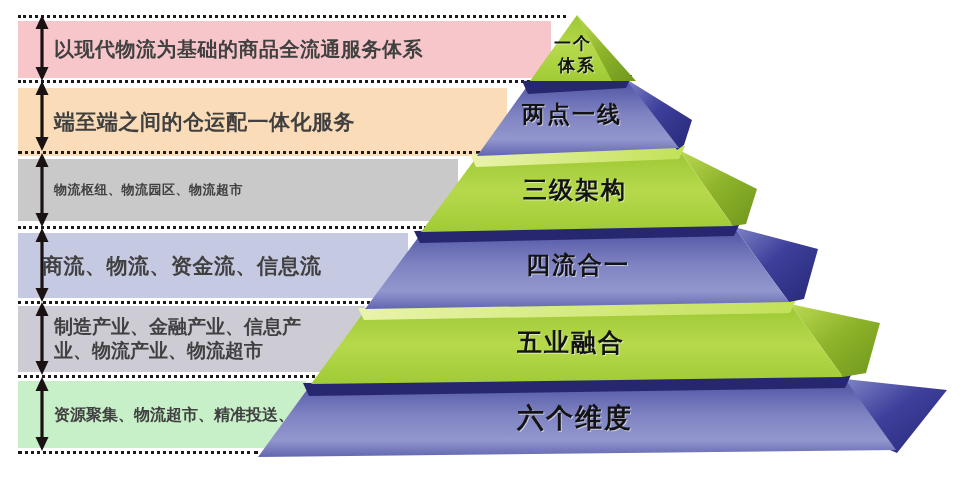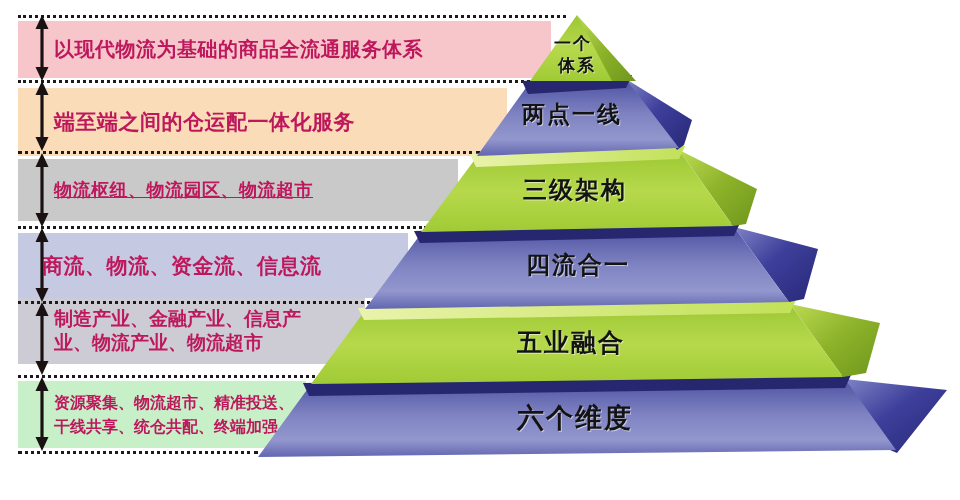--- a/index.html
+++ b/index.html
@@ -7,31 +7,31 @@
     width:960px;height:500px;position:relative;overflow:hidden;
     background:#ffffff;
     font-family:"Liberation Sans","DejaVu Sans",sans-serif;
   }
   
   .band{
     position:absolute;left:18px;display:flex;flex-direction:column;
     justify-content:center;box-sizing:border-box;padding-left:36px;
   }
   .band-line{
-    color:#be185d;font-weight:bold;white-space:nowrap;
+    color:#404040;font-weight:bold;white-space:nowrap;
   }
   .band1{top:21px;height:57px;width:533px;background:#f7c6ca;}
   .band1 .band-line{font-size:20px;letter-spacing:0.5px;}
   .band2{top:88px;height:68px;width:489px;background:#fbdcb8;}
   .band2 .band-line{font-size:21px;letter-spacing:0.5px;}
   .band3{top:159px;height:62px;width:440px;background:#c9c9c9;}
-  .band3 .band-line{font-size:18px;letter-spacing:0.5px;text-decoration:underline;}
+  .band3 .band-line{font-size:13px;letter-spacing:0.5px;}
   .band4{top:233px;height:65px;width:390px;background:#c6c9e2;padding-left:24px;}
   .band4 .band-line{font-size:21px;letter-spacing:0.5px;}
-  .band5{top:298px;height:66px;width:347px;background:#cdccd5;}
+  .band5{top:306px;height:66px;width:347px;background:#cdccd5;}
   .band5 .band-line{font-size:19px;line-height:1.28;}
   .band6{top:381px;height:67px;width:288px;background:#c7efc8;}
   .band6 .band-line{font-size:16px;line-height:1.45;}
   
   .dot{
     position:absolute;left:18px;height:0;border-top:3px dotted #1b1b1b;
   }
   .d1{top:15px;width:548px;}
   .d2{top:80px;width:512px;}
   .d3{top:151px;width:462px;}
@@ -64,21 +64,20 @@
 </div>
 <div class="band band4">
   <div class="band-line">商流、物流、资金流、信息流</div>
 </div>
 <div class="band band5">
   <div class="band-line">制造产业、金融产业、信息产</div>
   <div class="band-line">业、物流产业、物流超市</div>
 </div>
 <div class="band band6">
   <div class="band-line">资源聚集、物流超市、精准投送、</div>
-  <div class="band-line">干线共享、统仓共配、终端加强</div>
 </div>
 
 <div class="dot d1"></div>
 <div class="dot d2"></div>
 <div class="dot d3"></div>
 <div class="dot d4"></div>
 <div class="dot d5"></div>
 <div class="dot d6"></div>
 <div class="dot d7"></div>
 

